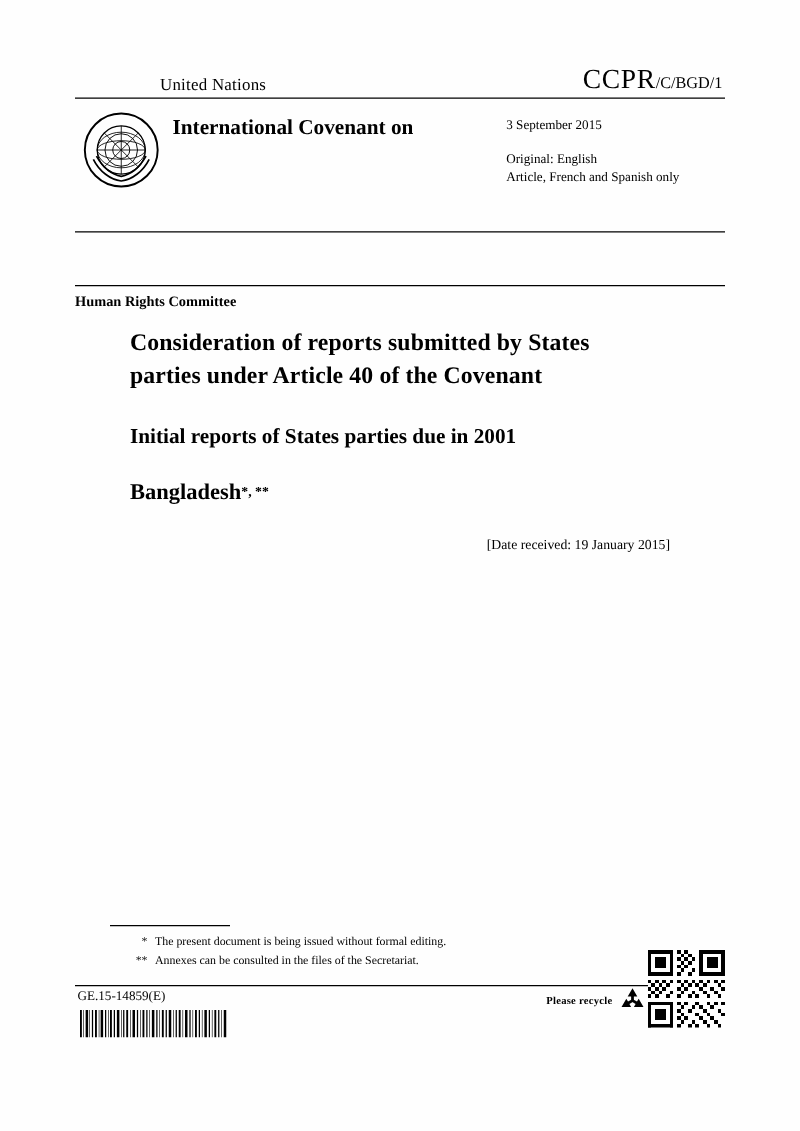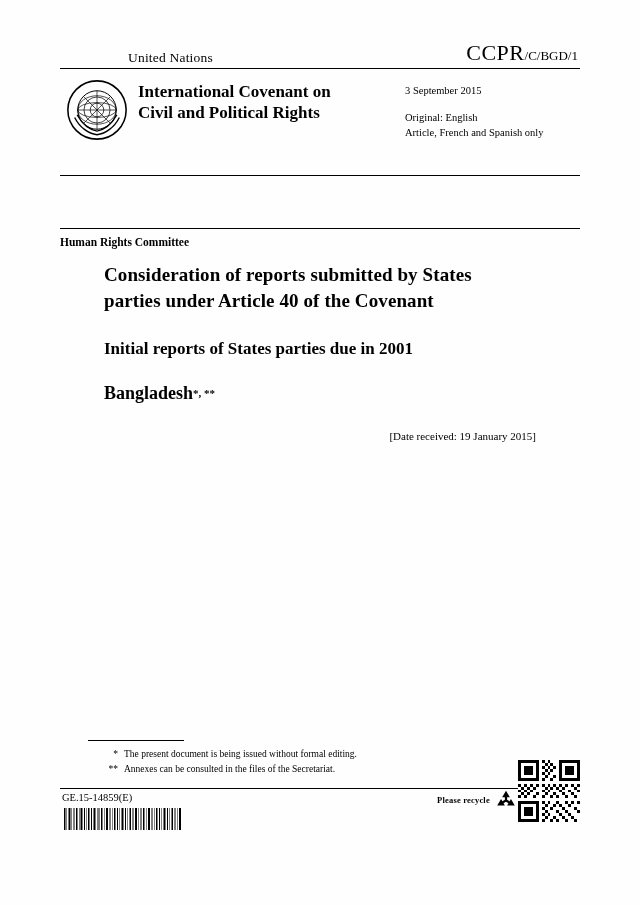--- a/index.html
+++ b/index.html
@@ -20,21 +20,21 @@
     left: 0; top: 0;
     width: 640px;
     height: 905px;
     background: #fefefe;
   }
 
   
   .header {
     position: absolute;
     left: 60px;
-    top: 40px;
+    top: 50px;
     width: 520px;
   }
   .header-top-row {
     display: flex;
     justify-content: space-between;
     align-items: flex-end;
     padding: 0 2px 2px 68px;
   }
   .un-label {
     font-family: "Liberation Serif", serif;
@@ -253,21 +253,20 @@
           <line x1="72" y1="28" x2="28" y2="72"></line>
         </g>
         <g fill="none" stroke="#000" stroke-width="2.2">
           <path d="M14 62 C 22 78, 36 88, 50 90 C 64 88, 78 78, 86 62"></path>
           <path d="M18 58 C 26 72, 38 82, 50 84 C 62 82, 74 72, 82 58"></path>
         </g>
       </svg>
 
       <div class="title-block">
         <div class="covenant-title">International Covenant on</div>
-        <div class="covenant-title">Civil and Political Rights</div>
       </div>
 
       <div class="distr-block">
         <div>3 September 2015</div>
         <div class="gap"></div>
         <div>Original: English</div>
         <div>Article, French and Spanish only</div>
       </div>
     </div>
 

